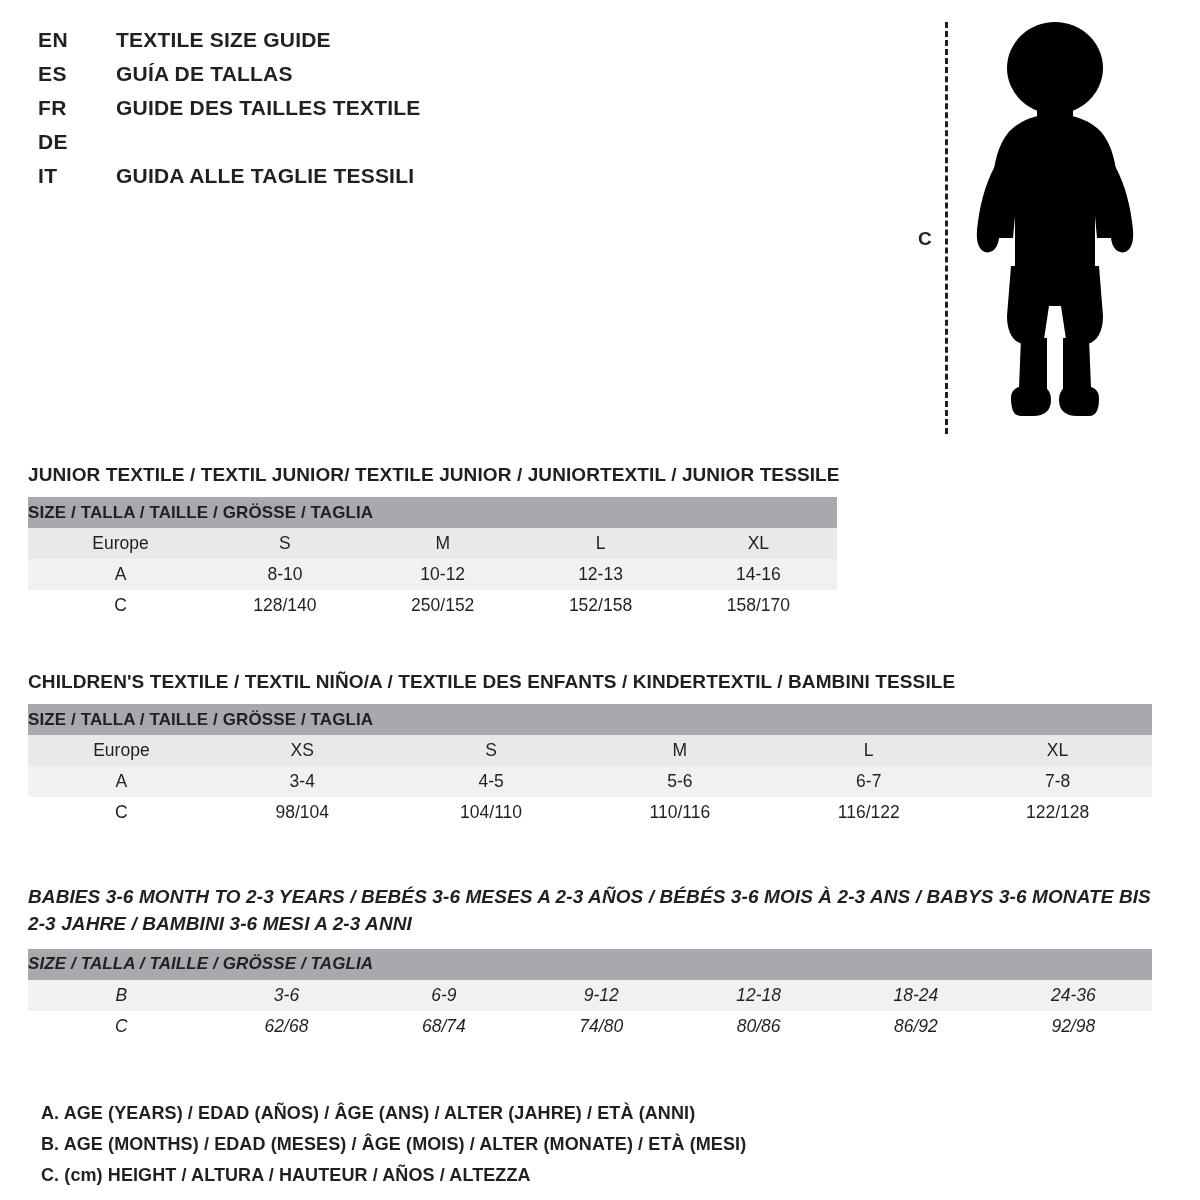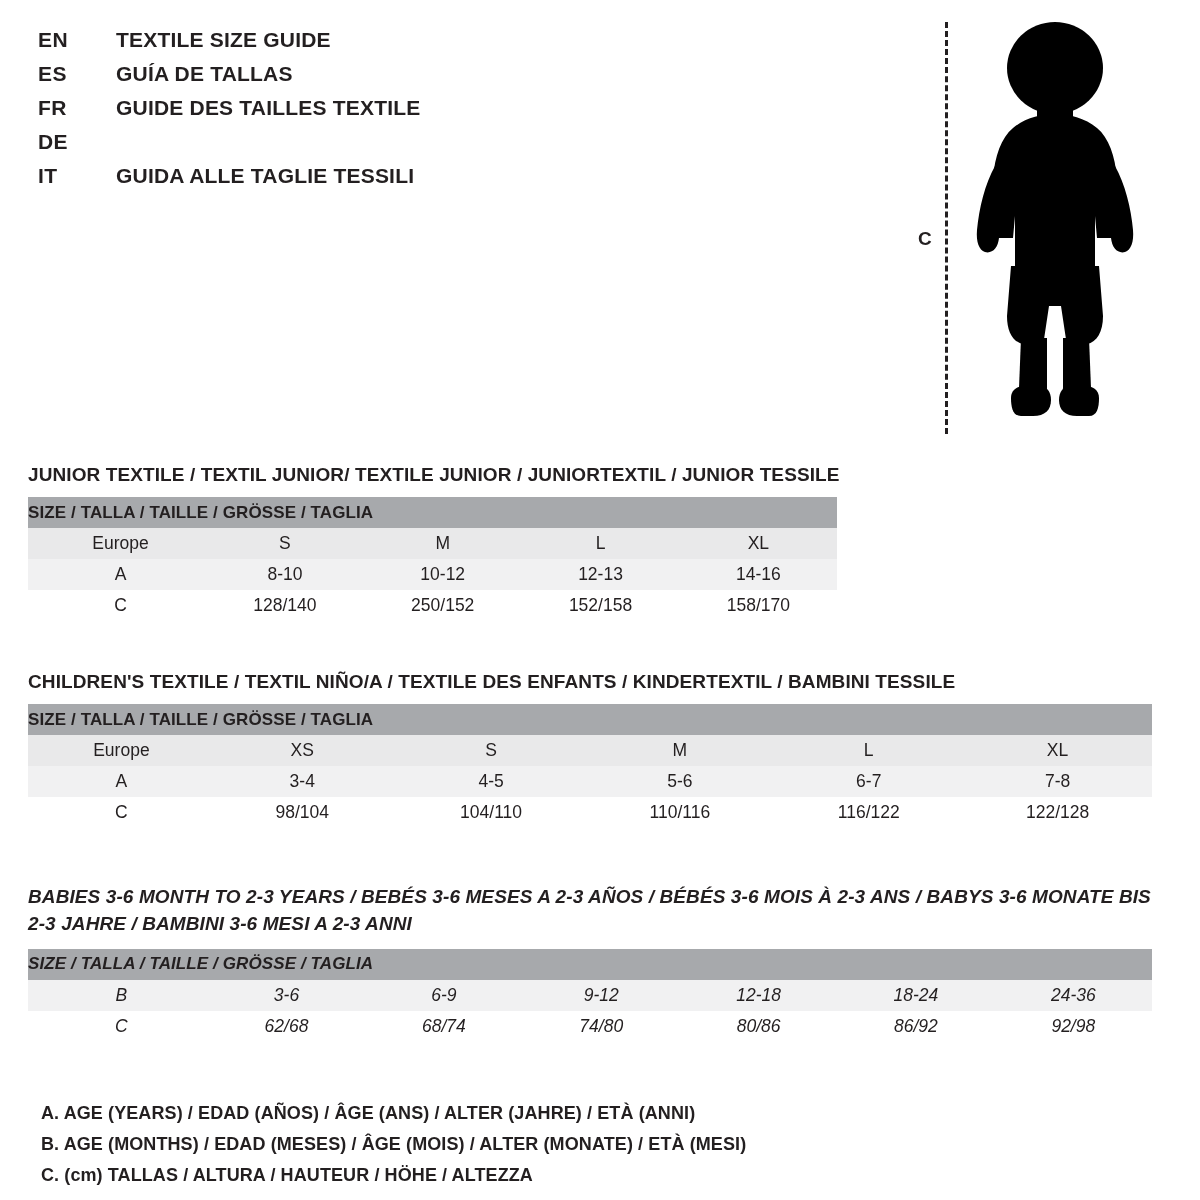--- a/index.html
+++ b/index.html
@@ -334,14 +334,14 @@
         <td>86/92</td>
         <td>92/98</td>
       </tr>
     </tbody>
   </table>
 </div>
 
 <div class="footnotes">
   <div class="footnote">A. AGE (YEARS) / EDAD (AÑOS) / ÂGE (ANS) / ALTER (JAHRE) / ETÀ (ANNI)</div>
   <div class="footnote">B. AGE (MONTHS) / EDAD (MESES) / ÂGE (MOIS) / ALTER (MONATE) / ETÀ (MESI)</div>
-  <div class="footnote">C. (cm) TALLAS / ALTURA / HAUTEUR / HÖHE / ALTEZZA</div>
+  <div class="footnote">C. (cm) HEIGHT / ALTURA / HAUTEUR / AÑOS / ALTEZZA</div>
 </div>
 
 </body></html>

